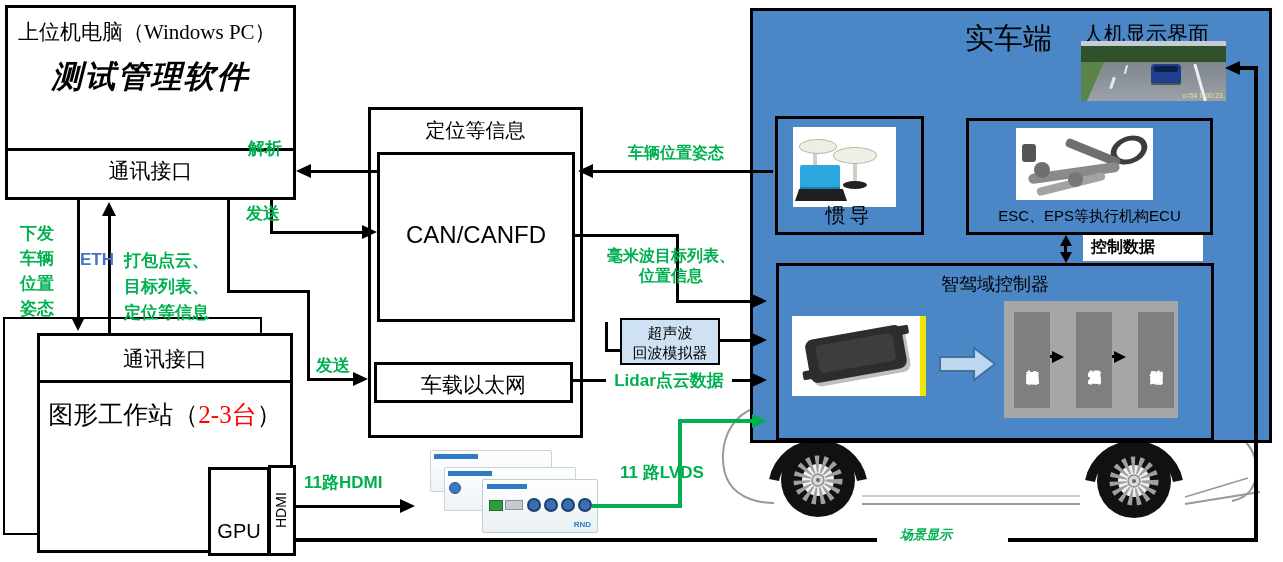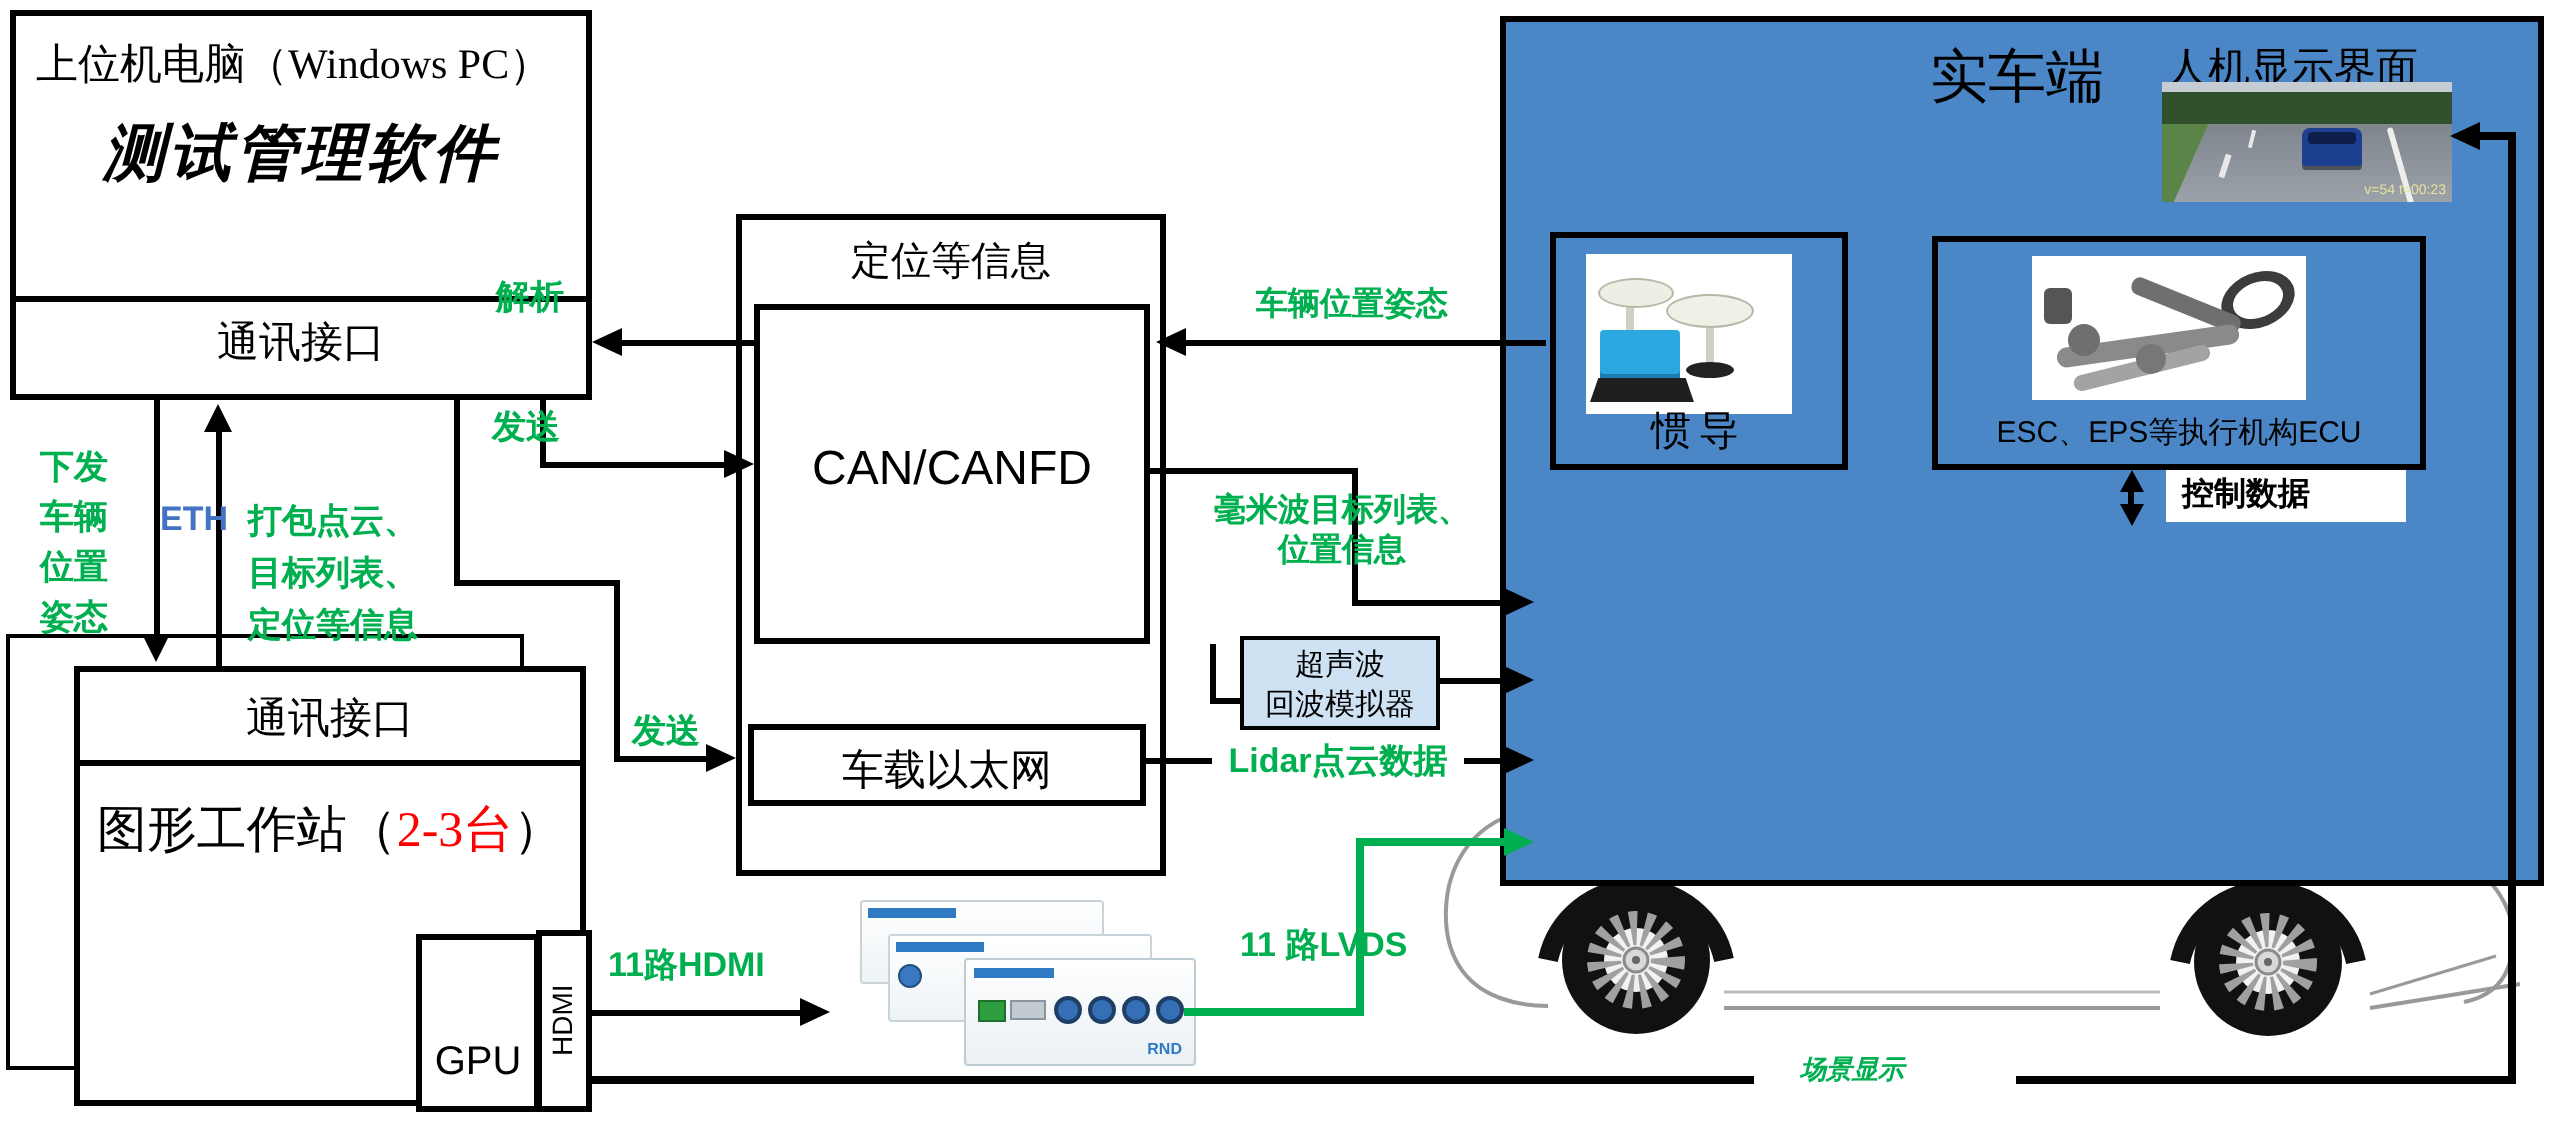--- a/index.html
+++ b/index.html
@@ -149,20 +149,43 @@
       </div>
       <div class="ctr" style="position:absolute;left:0;right:0;bottom:6px;font-size:15px;color:#000;">ESC、EPS等执行机构ECU</div>
     </div>
 
     <div class="abs" style="left:330px;top:224px;width:120px;height:26px;background:#fff;z-index:1;"></div>
     <div style="position:absolute;left:338px;top:226px;font-size:16px;font-weight:bold;color:#000;z-index:2;">控制数据</div>
     <div class="tri u sm" style="left:307px;top:224px;border-bottom-color:#000;z-index:2;"></div>
     <div class="abs" style="left:311px;top:234px;width:3px;height:8px;background:#000;z-index:2;"></div>
     <div class="tri d sm" style="left:307px;top:241px;border-top-color:#000;z-index:2;"></div>
 
+    <div style="position:absolute;left:23px;top:252px;width:438px;height:178px;border:3px solid #000;box-sizing:border-box;">
+      <div class="ctr" style="position:absolute;left:0;right:0;top:6px;font-size:18px;color:#000;">智驾域控制器</div>
+      <div style="position:absolute;left:13px;top:50px;width:134px;height:80px;background:#fff;overflow:hidden;">
+        <div class="abs" style="right:0;top:0;width:6px;height:80px;background:#f2e600;"></div>
+        <div class="abs" style="left:15px;top:16px;width:98px;height:44px;background:#2d2d2d;border-radius:8px;transform:rotate(-10deg);box-shadow:3px 4px 0 rgba(0,0,0,.25);">
+          <div class="abs" style="left:10px;top:7px;width:78px;height:28px;background:#3d3d3d;border-radius:5px;"></div>
+          <div class="abs" style="left:-7px;top:30px;width:12px;height:9px;background:#2d2d2d;border-radius:2px;"></div>
+          <div class="abs" style="right:-7px;top:2px;width:12px;height:9px;background:#2d2d2d;border-radius:2px;"></div>
+        </div>
+      </div>
+      <svg width="58" height="37" viewBox="0 0 58 37" style="position:absolute;left:160px;top:80px;">
+        <polygon points="1,11 35,11 35,2 56,18 35,34 35,25 1,25" fill="#BDD7EE" stroke="#41719C" stroke-width="2"></polygon>
+      </svg>
+      <div style="position:absolute;left:225px;top:35px;width:174px;height:117px;background:#A6A6A6;">
+        <div style="position:absolute;left:10px;top:11px;width:36px;height:96px;background:#7F7F7F;color:#fff;font-size:13px;font-weight:bold;writing-mode:vertical-rl;text-orientation:upright;display:flex;align-items:center;justify-content:center;">感知融合算法</div>
+        <div class="tri r" style="left:48px;top:50px;border-left-width:12px;border-top-width:6px;border-bottom-width:6px;"></div>
+        <div class="abs" style="left:46px;top:54px;width:8px;height:3px;background:#000;"></div>
+        <div style="position:absolute;left:72px;top:11px;width:36px;height:96px;background:#7F7F7F;color:#fff;font-size:13px;font-weight:bold;writing-mode:vertical-rl;text-orientation:upright;display:flex;align-items:center;justify-content:center;">决策规划算法</div>
+        <div class="tri r" style="left:110px;top:50px;border-left-width:12px;border-top-width:6px;border-bottom-width:6px;"></div>
+        <div class="abs" style="left:108px;top:54px;width:8px;height:3px;background:#000;"></div>
+        <div style="position:absolute;left:134px;top:11px;width:36px;height:96px;background:#7F7F7F;color:#fff;font-size:13px;font-weight:bold;writing-mode:vertical-rl;text-orientation:upright;display:flex;align-items:center;justify-content:center;">运动控制算法</div>
+      </div>
+    </div>
   </div>
 
   <div class="tri l" style="left:296px;top:164px;"></div>
   <div class="ln" style="left:311px;top:170px;width:66px;height:3px;"></div>
   <div class="glabel" style="left:248px;top:138px;font-size:17px;">解析</div>
 
   <div class="ln" style="left:270px;top:200px;width:3px;height:33px;"></div>
   <div class="ln" style="left:270px;top:231px;width:92px;height:3px;"></div>
   <div class="tri r" style="left:362px;top:225px;"></div>
   <div class="glabel" style="left:246px;top:203px;font-size:17px;">发送</div>

